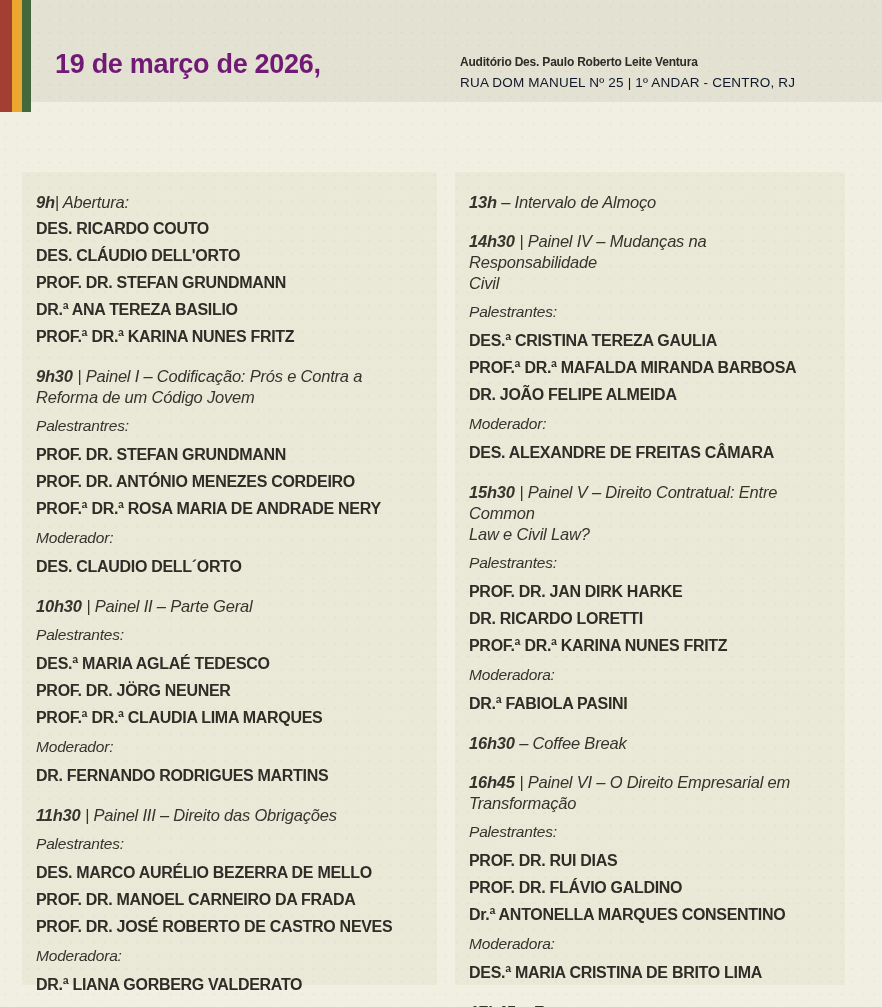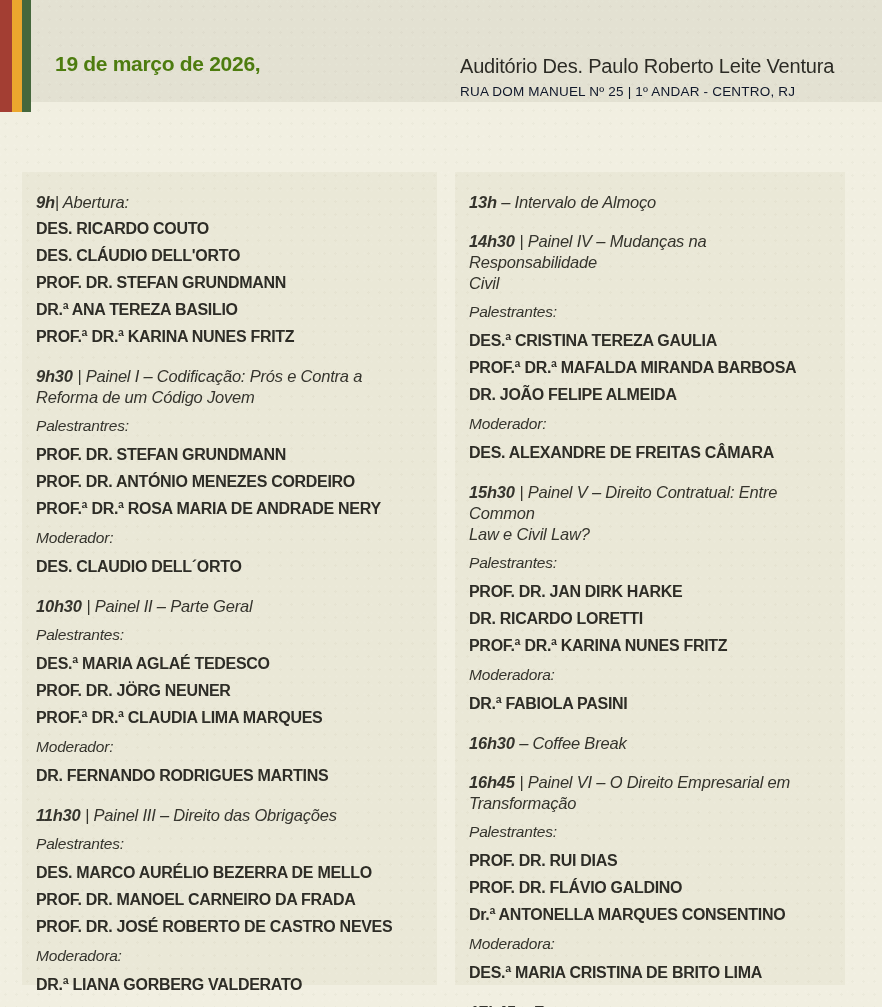--- a/index.html
+++ b/index.html
@@ -35,29 +35,29 @@
   .stripe-1 { left: 338; }
   .stripe-2 { left: 410; }
   .stripe-1 .seg-a { width: 12px; }
   .stripe-1 .seg-b { width: 19px; }
   .stripe-2 .seg-a { width: 12px; }
   .stripe-2 .seg-b { width: 10px; }
   .seg { display: block; height: 100%; }
 
   .date-block {
     position: absolute; left: 55px; top: 47px; z-index: 3;
-    font-size: 21px; font-weight: bold; line-height: 34px;
-    letter-spacing: -0.3px; color: #4d7c0f;
+    font-size: 27px; font-weight: bold; line-height: 34px;
+    letter-spacing: -0.3px; color: #701a75;
   }
   .venue-block {
     position: absolute; left: 460px; top: 55px; z-index: 3;
     color: #2c2b25;
   }
   .venue-title {
-    font-size: 20px; font-weight: normal; letter-spacing: -0.2px;
+    font-size: 12px; font-weight: bold; letter-spacing: -0.2px;
   }
   .venue-address {
     margin-top: 6px;
     font-size: 13.5px; letter-spacing: 0.2px; color: #0f172a;
   }
 
   .panel {
     position: absolute; top: 172px; height: 813px;
     background: #eae8d7;
     padding: 20px 16px 0 14px;

